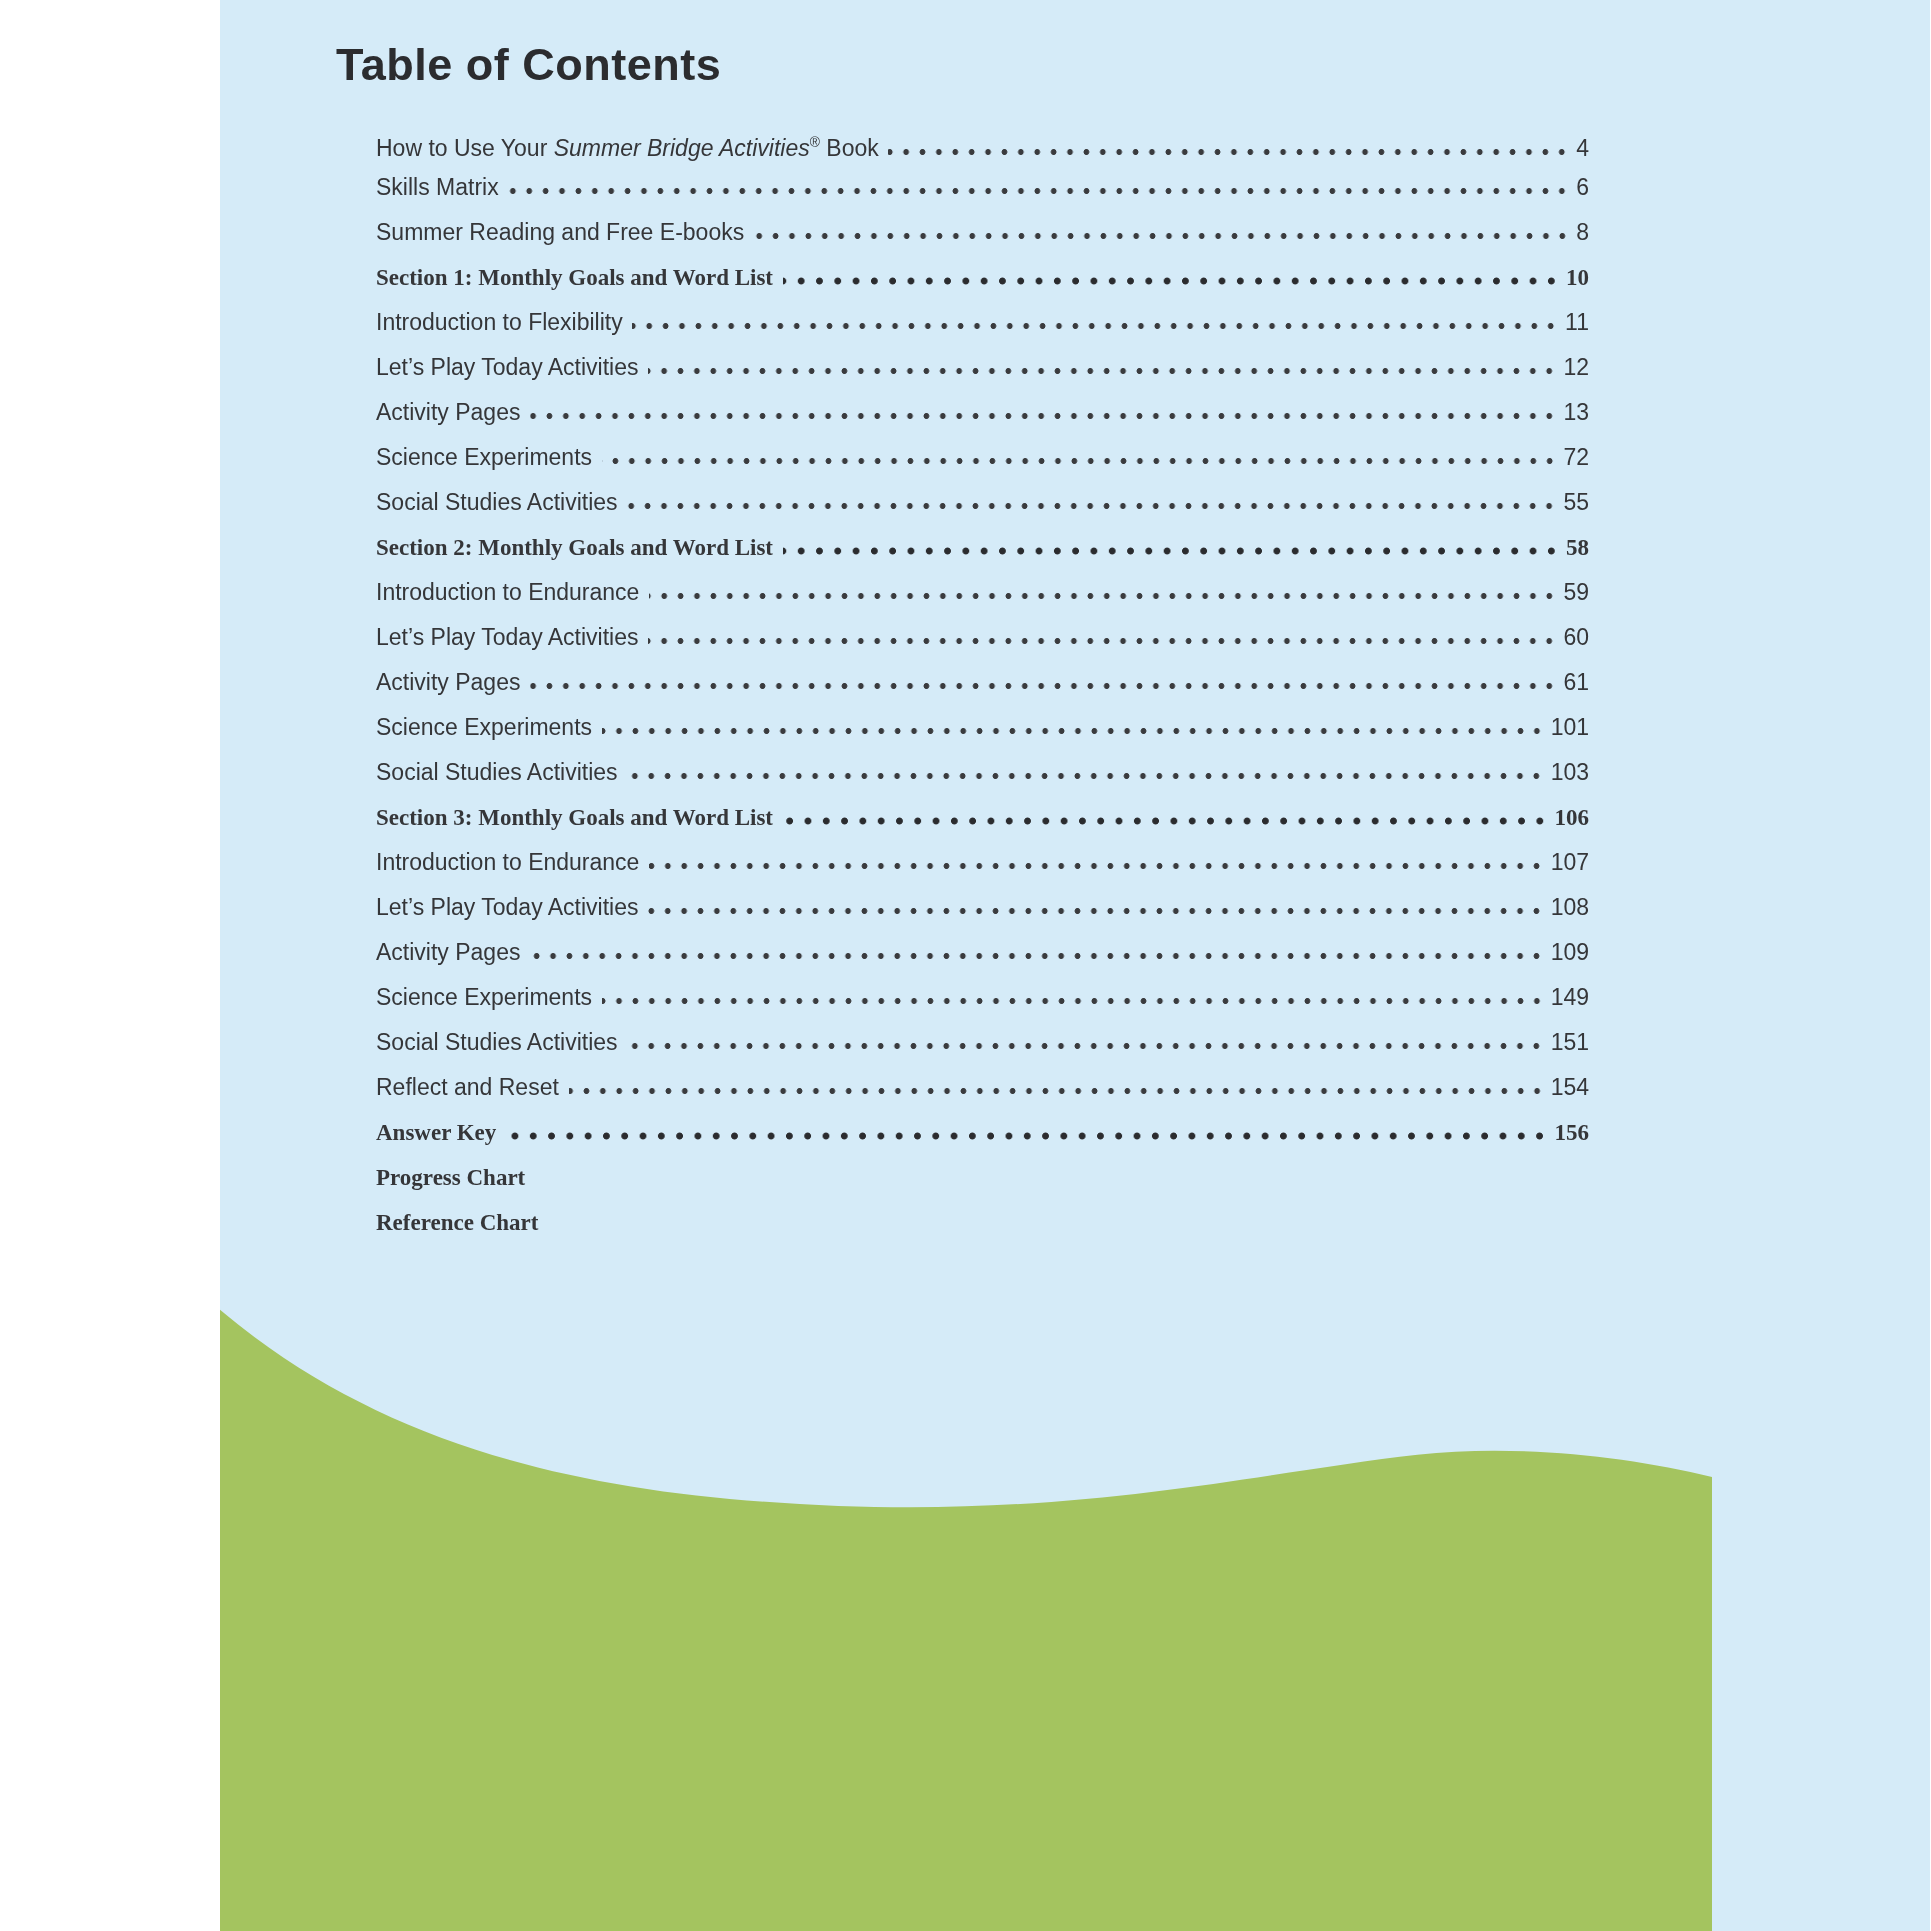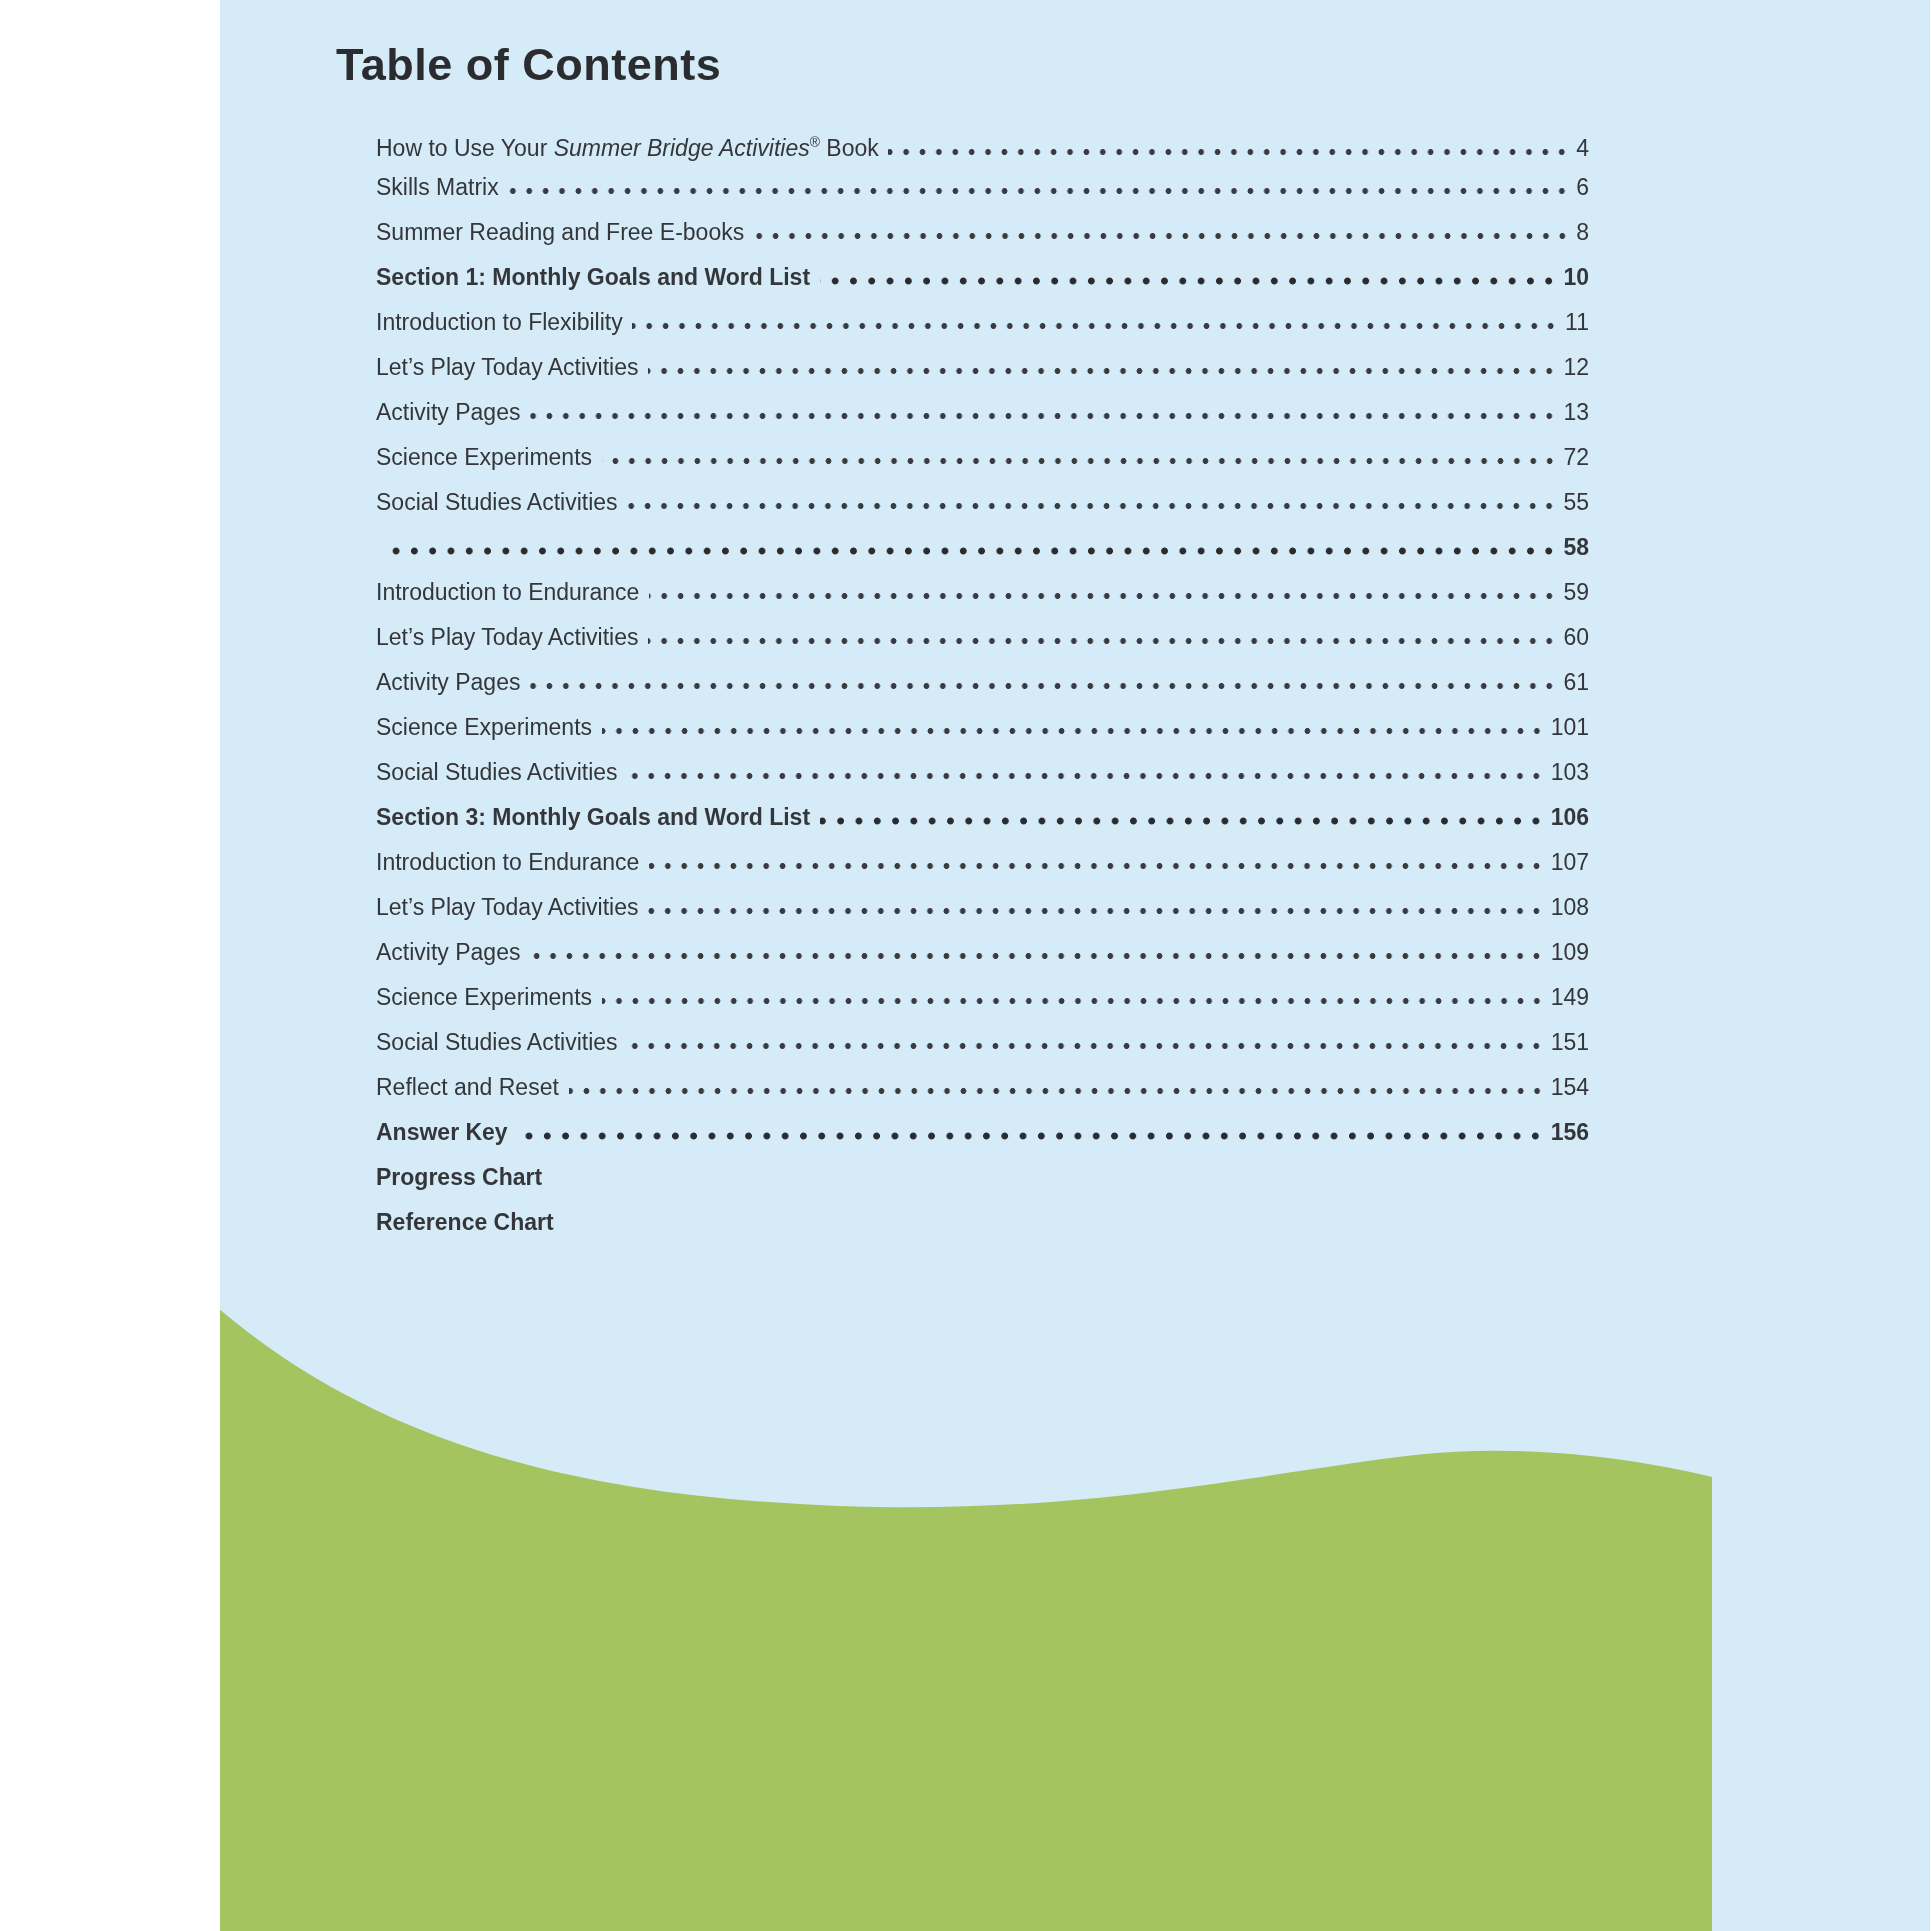--- a/index.html
+++ b/index.html
@@ -28,21 +28,21 @@
     color:var(--title-text);
   }
   .toc{
     margin-left:156px;width:1213px;
   }
   .toc-row{
     display:flex;align-items:baseline;
     font-size:23px;line-height:45px;height:45px;
     color:var(--text);white-space:nowrap;
   }
-  .toc-row.bold{font-weight:bold;}
+  .toc-row.bold{font-weight:bold;font-family:Liberation Serif, serif;}
   .label{flex:0 0 auto;}
   .italic{font-style:italic;}
   .reg-mark{font-size:0.6em;vertical-align:super;letter-spacing:0;}
   .dots{
     flex:1 1 auto;height:7.7px;margin:0 5.8px -1px 9.7px;
     background-image:radial-gradient(circle,#3a3b3e 2.5px,transparent 3.2px);
     background-size:16.4px 7.7px;background-repeat:repeat-x;background-position:right center;
   }
   .toc-row.bold .dots{
     background-image:radial-gradient(circle,#2b2c2f 3px,transparent 3.7px);
@@ -96,20 +96,21 @@
         <span class="label">Science Experiments</span>
         <span class="dots"></span>
         <span class="num">72</span>
       </div>
       <div class="toc-row">
         <span class="label">Social Studies Activities</span>
         <span class="dots"></span>
         <span class="num">55</span>
       </div>
       <div class="toc-row bold">
+        <span class="label">Section 2: Monthly Goals and Word List</span>
         <span class="dots"></span>
         <span class="num">58</span>
       </div>
       <div class="toc-row">
         <span class="label">Introduction to Endurance</span>
         <span class="dots"></span>
         <span class="num">59</span>
       </div>
       <div class="toc-row">
         <span class="label">Let’s Play Today Activities</span>

